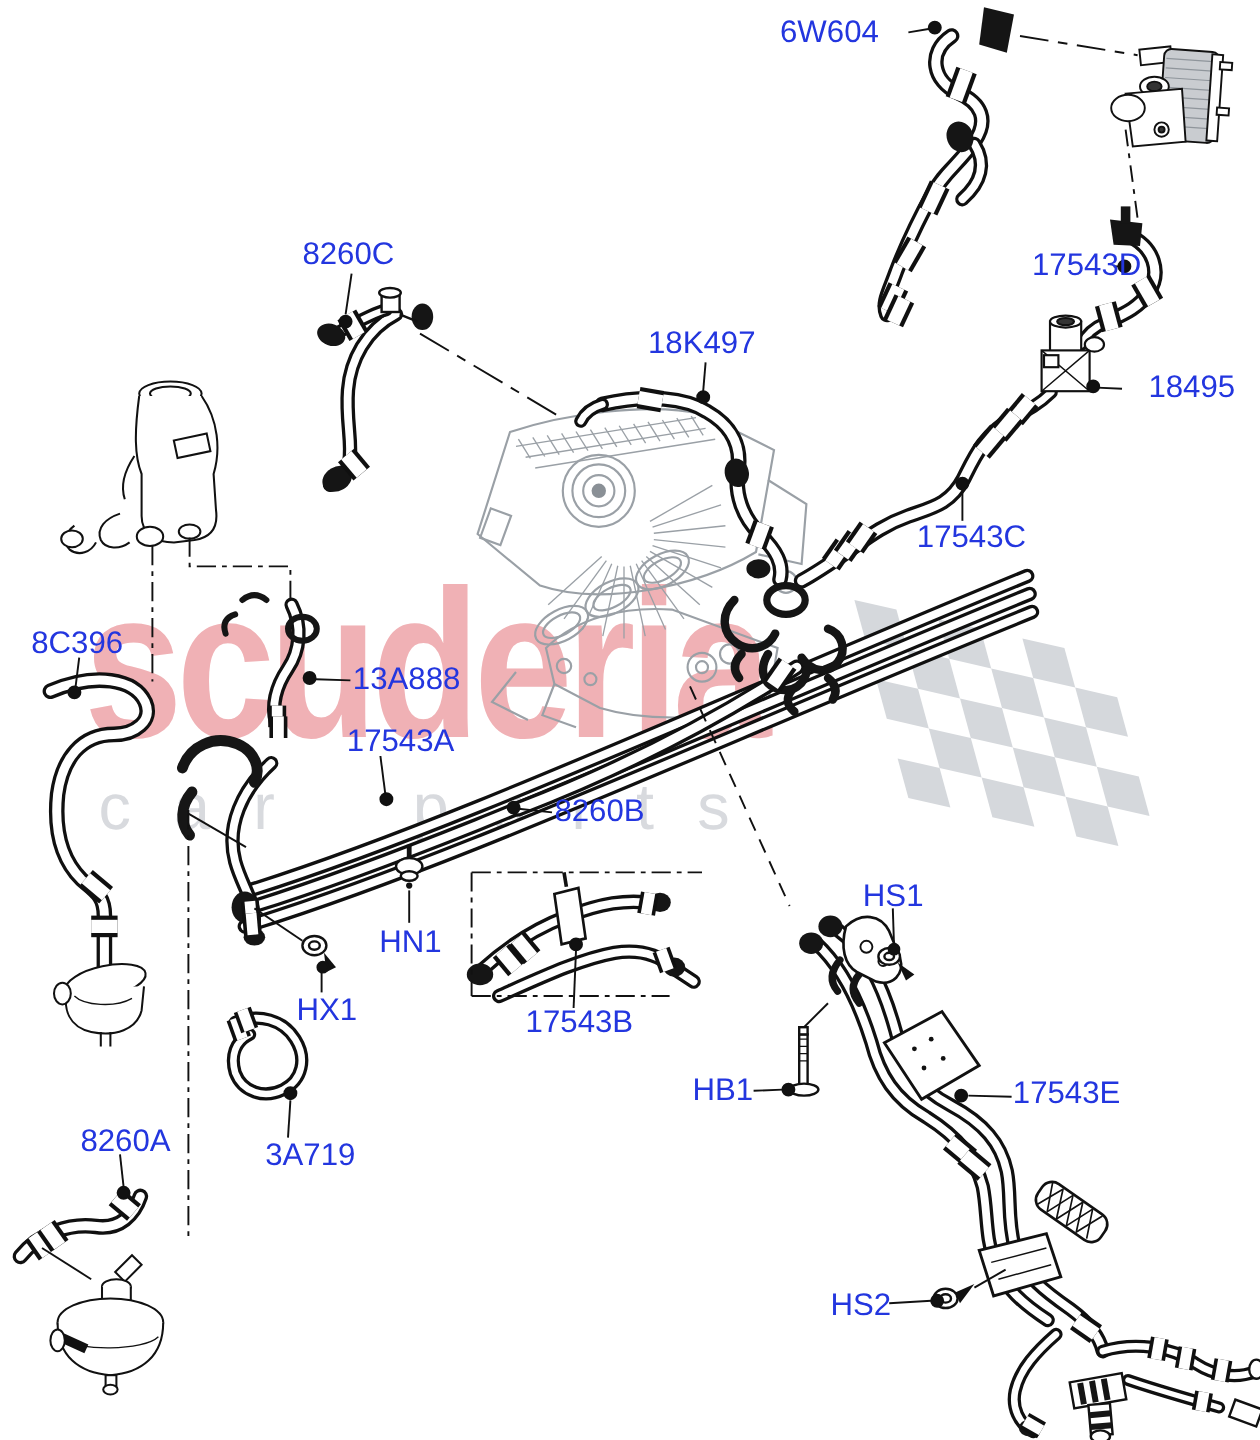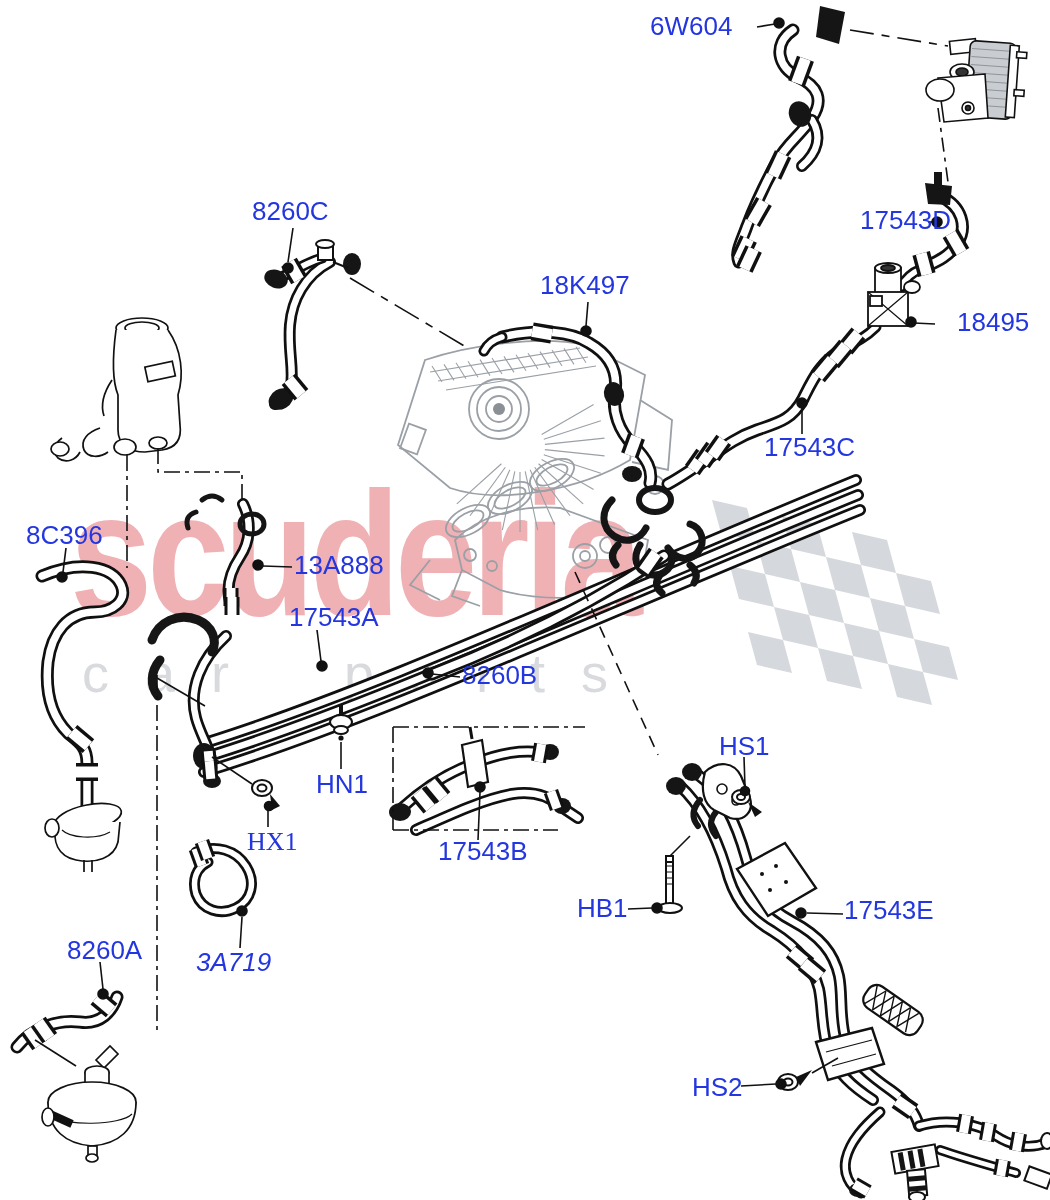--- a/index.html
+++ b/index.html
@@ -498,21 +498,21 @@
       <div class="part-label" style="left: 540px; top: 272px; text-align: right;">18K497</div>
       <div class="part-label" style="left: 860px; top: 207px;">17543D</div>
       <div class="part-label" style="left: 937px; top: 309px; margin-left: 20px;">18495</div>
       <div class="part-label" style="left: 764px; top: 434px;">17543C</div>
       <div class="part-label" style="left: 26px; top: 522px;">8C396</div>
       <div class="part-label" style="left: 294px; top: 552px;">13A888</div>
       <div class="part-label" style="left: 277px; top: 604px; margin-left: 12px;">17543A</div>
       <div class="part-label" style="left: 462px; top: 662px;">8260B</div>
       <div class="part-label" style="left: 719px; top: 733px; text-align: right;">HS1</div>
       <div class="part-label" style="left: 316px; top: 771px;">HN1</div>
-      <div class="part-label" style="left: 247px; top: 828px; font-family: Liberation Serif, serif;">HX1</div>
+      <div class="part-label" style="left: 247px; top: 828px;">HX1</div>
       <div class="part-label" style="left: 438px; top: 838px;">17543B</div>
       <div class="part-label" style="left: 577px; top: 895px;">HB1</div>
       <div class="part-label" style="left: 844px; top: 897px;">17543E</div>
       <div class="part-label" style="left: 67px; top: 937px;">8260A</div>
-      <div class="part-label" style="left: 196px; top: 949px; font-style: italic;">3A719</div>
+      <div class="part-label" style="left: 221px; top: 949px;">3A719</div>
       <div class="part-label" style="left: 692px; top: 1074px;">HS2</div>
     </div>
 </div>
 
 </body></html>

